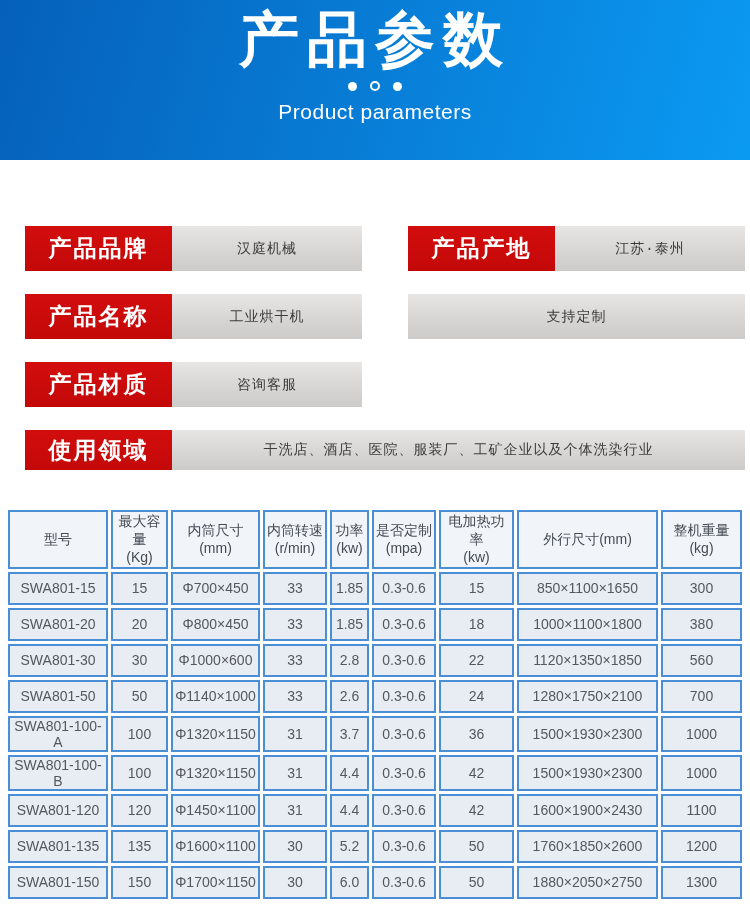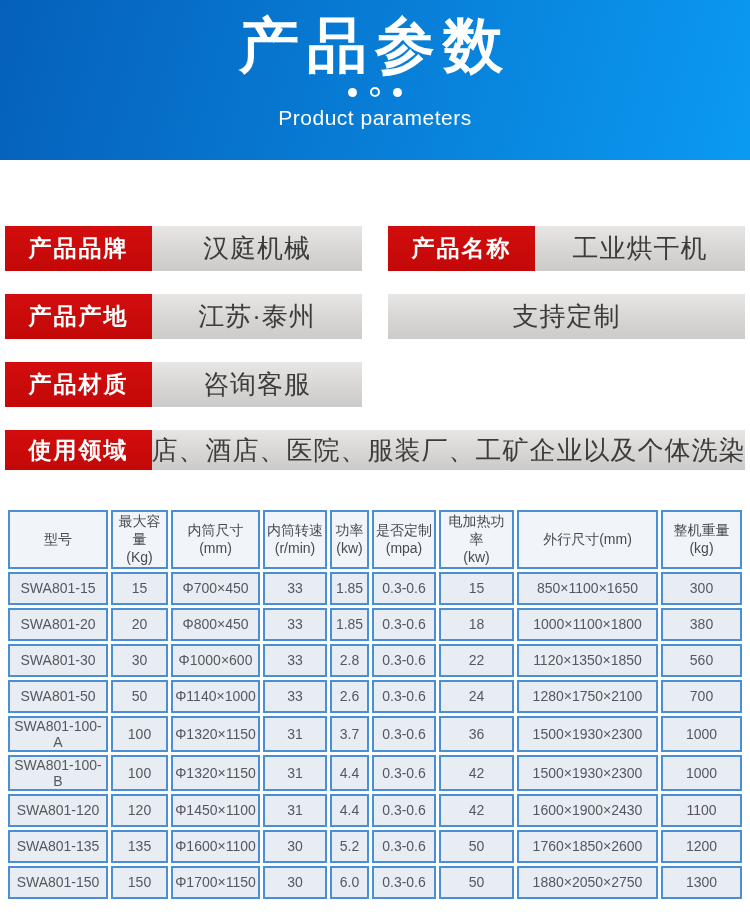--- a/index.html
+++ b/index.html
@@ -5,53 +5,53 @@
   html, body { margin: 0; padding: 0; }
   body {
     width: 750px; height: 918px; background: #ffffff;
     font-family: "Liberation Sans", "DejaVu Sans", sans-serif;
     overflow: hidden; position: relative;
   }
   
   .banner {
     width: 100%; height: 160px; box-sizing: border-box;
     background: linear-gradient(105deg, #0560ba 0%, #0b9af2 100%);
-    text-align: center; padding-top: 12px;
+    text-align: center; padding-top: 6px;
   }
   .banner-title {
     margin: 0; color: #ffffff; font-size: 60px; font-weight: 800;
     letter-spacing: 8px; line-height: 1.12;
   }
   .dots {
     margin-top: 7px; height: 12px;
     display: flex; justify-content: center; align-items: center; gap: 13px;
   }
   .dot { width: 9px; height: 9px; border-radius: 50%; background: #ffffff; }
   .dot.hollow { background: transparent; border: 2px solid #ffffff; width: 6px; height: 6px; }
   .banner-subtitle { color: #ffffff; font-size: 21px; margin-top: 8px; letter-spacing: 0.5px; text-align: center; }
   
   .info-grid {
     margin: 66px 5px 0 5px;
     display: grid; grid-template-columns: 1fr 1fr;
     column-gap: 26px; row-gap: 23px;
   }
-  .info-row { display: flex; height: 45px; }
+  .info-row { display: flex; height: 45px; margin-left: 20px; }
   .info-row.full { grid-column: 1 / -1; height: 40px; }
   .info-label {
     width: 147px; flex: none;
     background: linear-gradient(180deg, #d30d0d 0%, #c30808 100%);
     color: #ffffff; font-size: 23px; font-weight: bold; letter-spacing: 2px;
     display: flex; align-items: center; justify-content: center;
   }
   .info-value {
     flex: 1;
     background: linear-gradient(180deg, #e7e6e4 0%, #d7d6d4 55%, #cccbc9 100%);
-    color: #3c3c3c; font-size: 26px; letter-spacing: 1px;
+    color: #3c3c3c; font-size: 14px; letter-spacing: 1px;
     display: flex; align-items: center; justify-content: center;
-    white-space: nowrap; overflow: hidden;
+    white-space: nowrap; overflow: hidden; font-family: Liberation Mono, monospace;
   }
   
   .table-wrap { margin: 37px 5px 0 5px; }
   table.spec {
     width: 740px; table-layout: fixed;
     border-collapse: separate; border-spacing: 3px;
   }
   .spec th, .spec td {
     border: 2px solid #4a8fd6; text-align: center; vertical-align: middle;
     overflow: hidden; padding: 0 1px;
@@ -76,26 +76,26 @@
   </div>
   <div class="banner-subtitle">Product parameters</div>
 </div>
 
 <div class="info-grid">
   <div class="info-row">
     <div class="info-label">产品品牌</div>
     <div class="info-value">汉庭机械</div>
   </div>
   <div class="info-row">
+    <div class="info-label">产品产地</div>
+    <div class="info-value">江苏·泰州</div>
+  </div>
+  <div class="info-row">
     <div class="info-label">产品名称</div>
     <div class="info-value">工业烘干机</div>
-  </div>
-  <div class="info-row">
-    <div class="info-label">产品产地</div>
-    <div class="info-value">江苏·泰州</div>
   </div>
   <div class="info-row">
     <div class="info-value">支持定制</div>
   </div>
   <div class="info-row">
     <div class="info-label">产品材质</div>
     <div class="info-value">咨询客服</div>
   </div>
   <div class="info-row full">
     <div class="info-label">使用领域</div>

